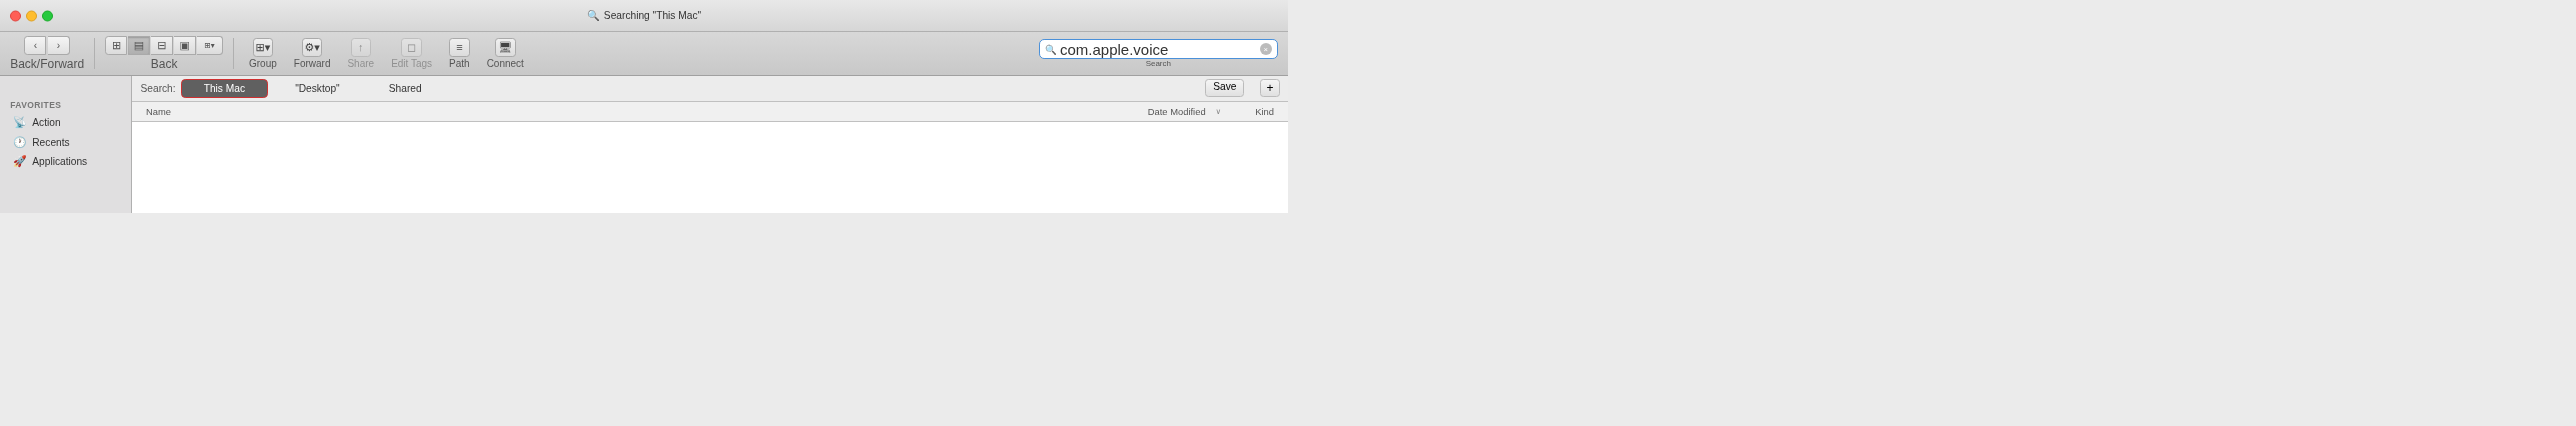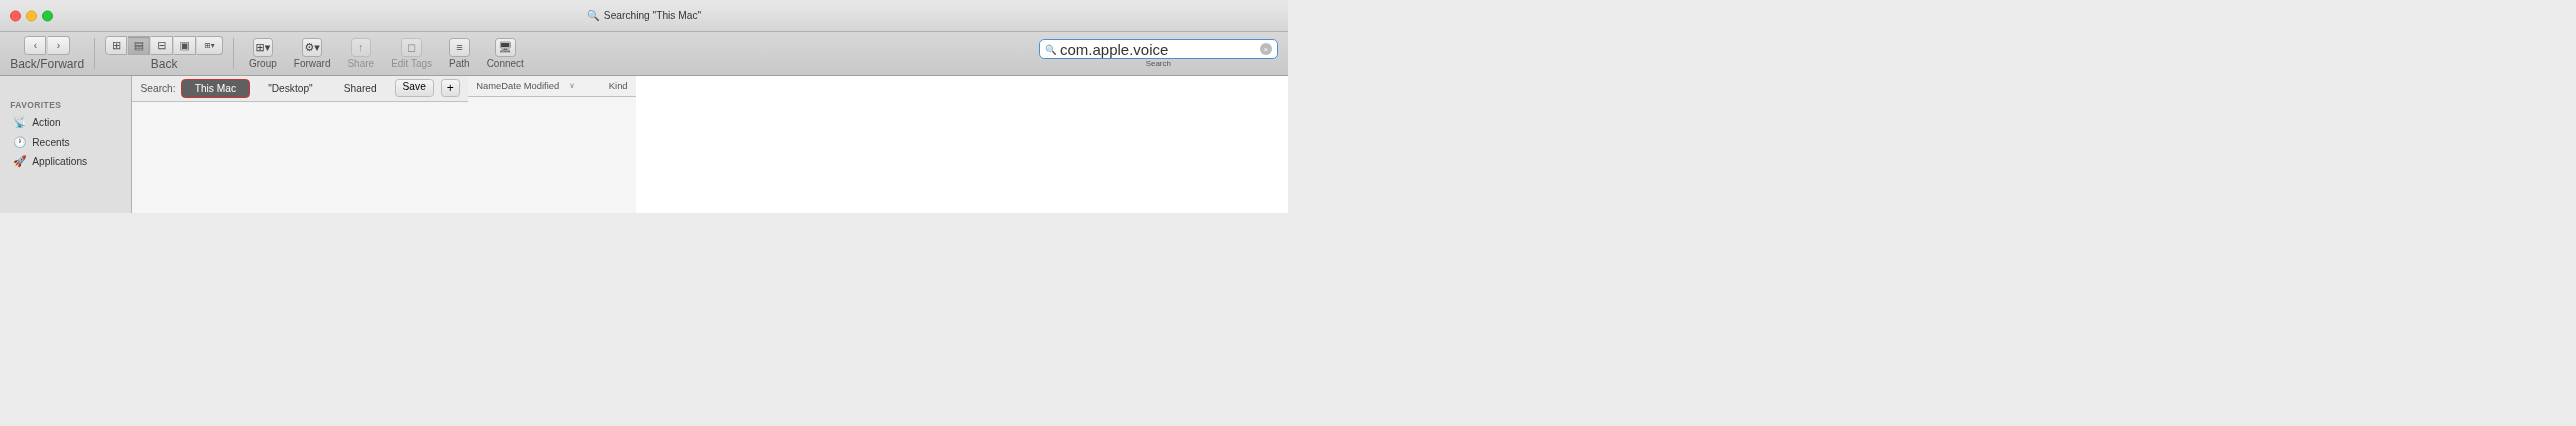--- a/index.html
+++ b/index.html
@@ -264,21 +264,21 @@
 
     .sidebar-item-label {
       font-size: 10.2px;
       color: #333;
     }
 
     
     .content-area {
       flex: 1;
       display: flex;
-      flex-direction: row;
+      flex-direction: column;
       background: #f5f5f5;
     }
 
     
     .search-sub-bar {
       height: 25.6px;
       background: #ececec;
       border-bottom: 0.9px solid #c0c0c0;
       display: flex;
       align-items: center;
@@ -286,21 +286,21 @@
       gap: 5.1px;
     }
 
     .search-sub-label {
       font-size: 10.2px;
       color: #555;
     }
 
     .search-tab {
       height: 19px;
-      padding: 0 13px;
+      padding: 0 22px;
       border-radius: 4.3px;
       display: flex;
       align-items: center;
       font-size: 10.2px;
       cursor: pointer;
       color: #333;
     }
 
     .search-tab.active {
       background: #606060;
@@ -309,21 +309,21 @@
       border: 1.7px solid #d03030;
     }
 
     
     .column-headers {
       height: 20.5px;
       background: #f0f0f0;
       border-bottom: 0.9px solid #c0c0c0;
       display: flex;
       align-items: center;
-      padding: 0 8px;
+      padding: 0 14px;
       justify-content: flex-end;
     }
 
     .col-header {
       font-size: 9.4px;
       color: #555;
       font-weight: 500;
     }
 
     .col-name { flex: 1; }
@@ -459,21 +459,21 @@
       </div>
 
       <div class="search-tab">
         <span>"Desktop"</span>
       </div>
 
       <div class="search-tab">
         <span>Shared</span>
       </div>
 
-      <div style="margin-left: auto; display: flex; gap: 7px; justify-content: flex-end;">
+      <div style="margin-left: auto; display: flex; gap: 16px; justify-content: flex-end;">
         <div style="border: 0.9px solid #bbb; border-radius: 3.4px; padding: 0.9px 6.8px; font-size: 10.2px; background: linear-gradient(to bottom, #f5f5f5, #e0e0e0); cursor: pointer;">
           <span>Save</span>
         </div>
         <div style="border: 0.9px solid #bbb; border-radius: 3.4px; padding: 0.9px 5.1px; font-size: 12px; background: linear-gradient(to bottom, #f5f5f5, #e0e0e0); cursor: pointer;">
           <span>+</span>
         </div>
       </div>
     </div>
 
     <div class="column-headers">

